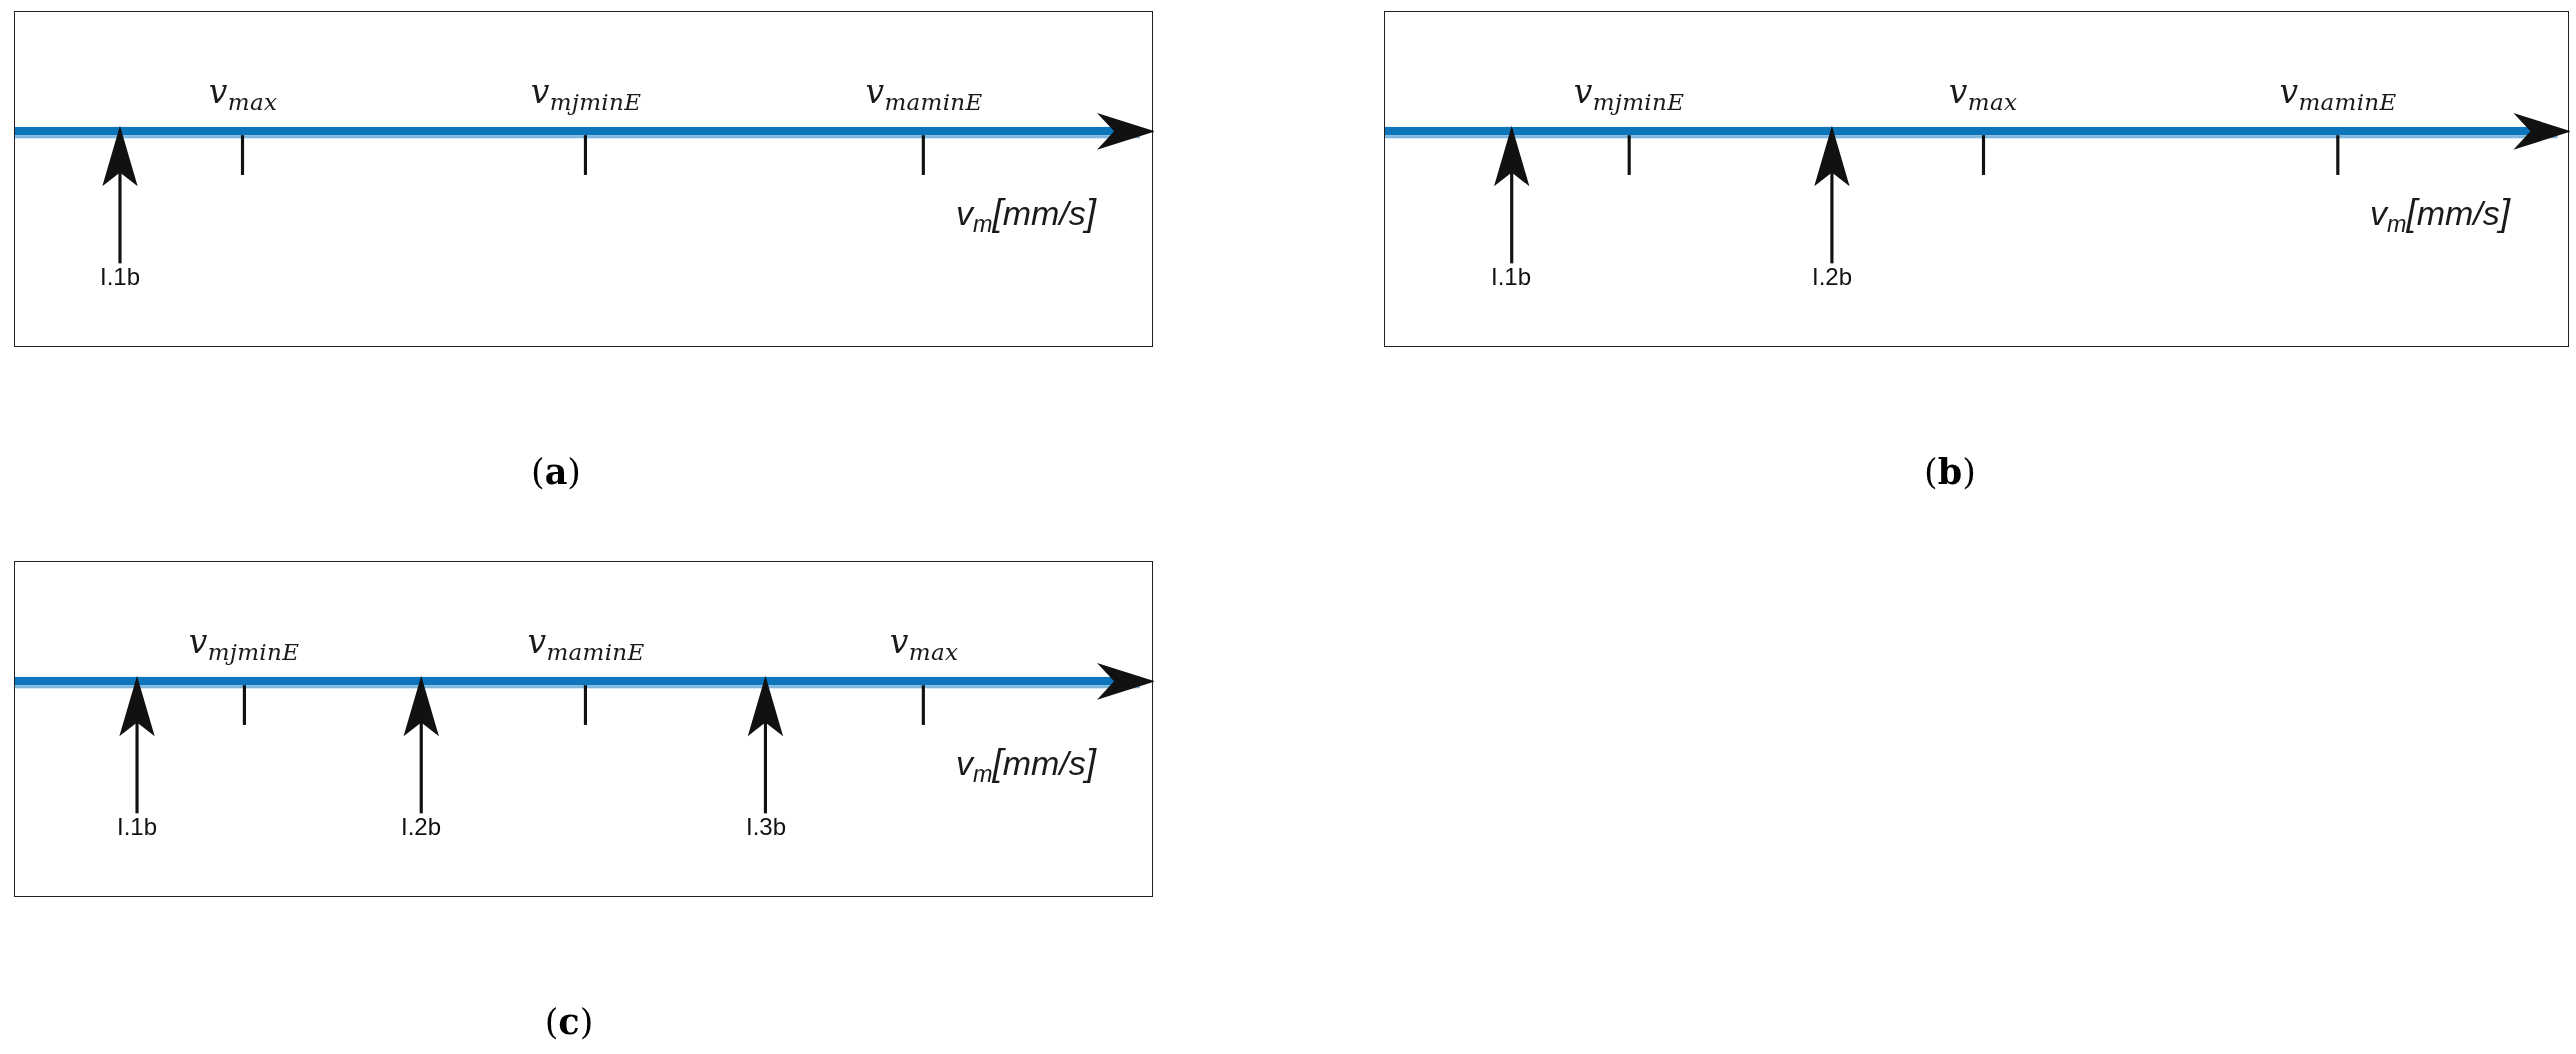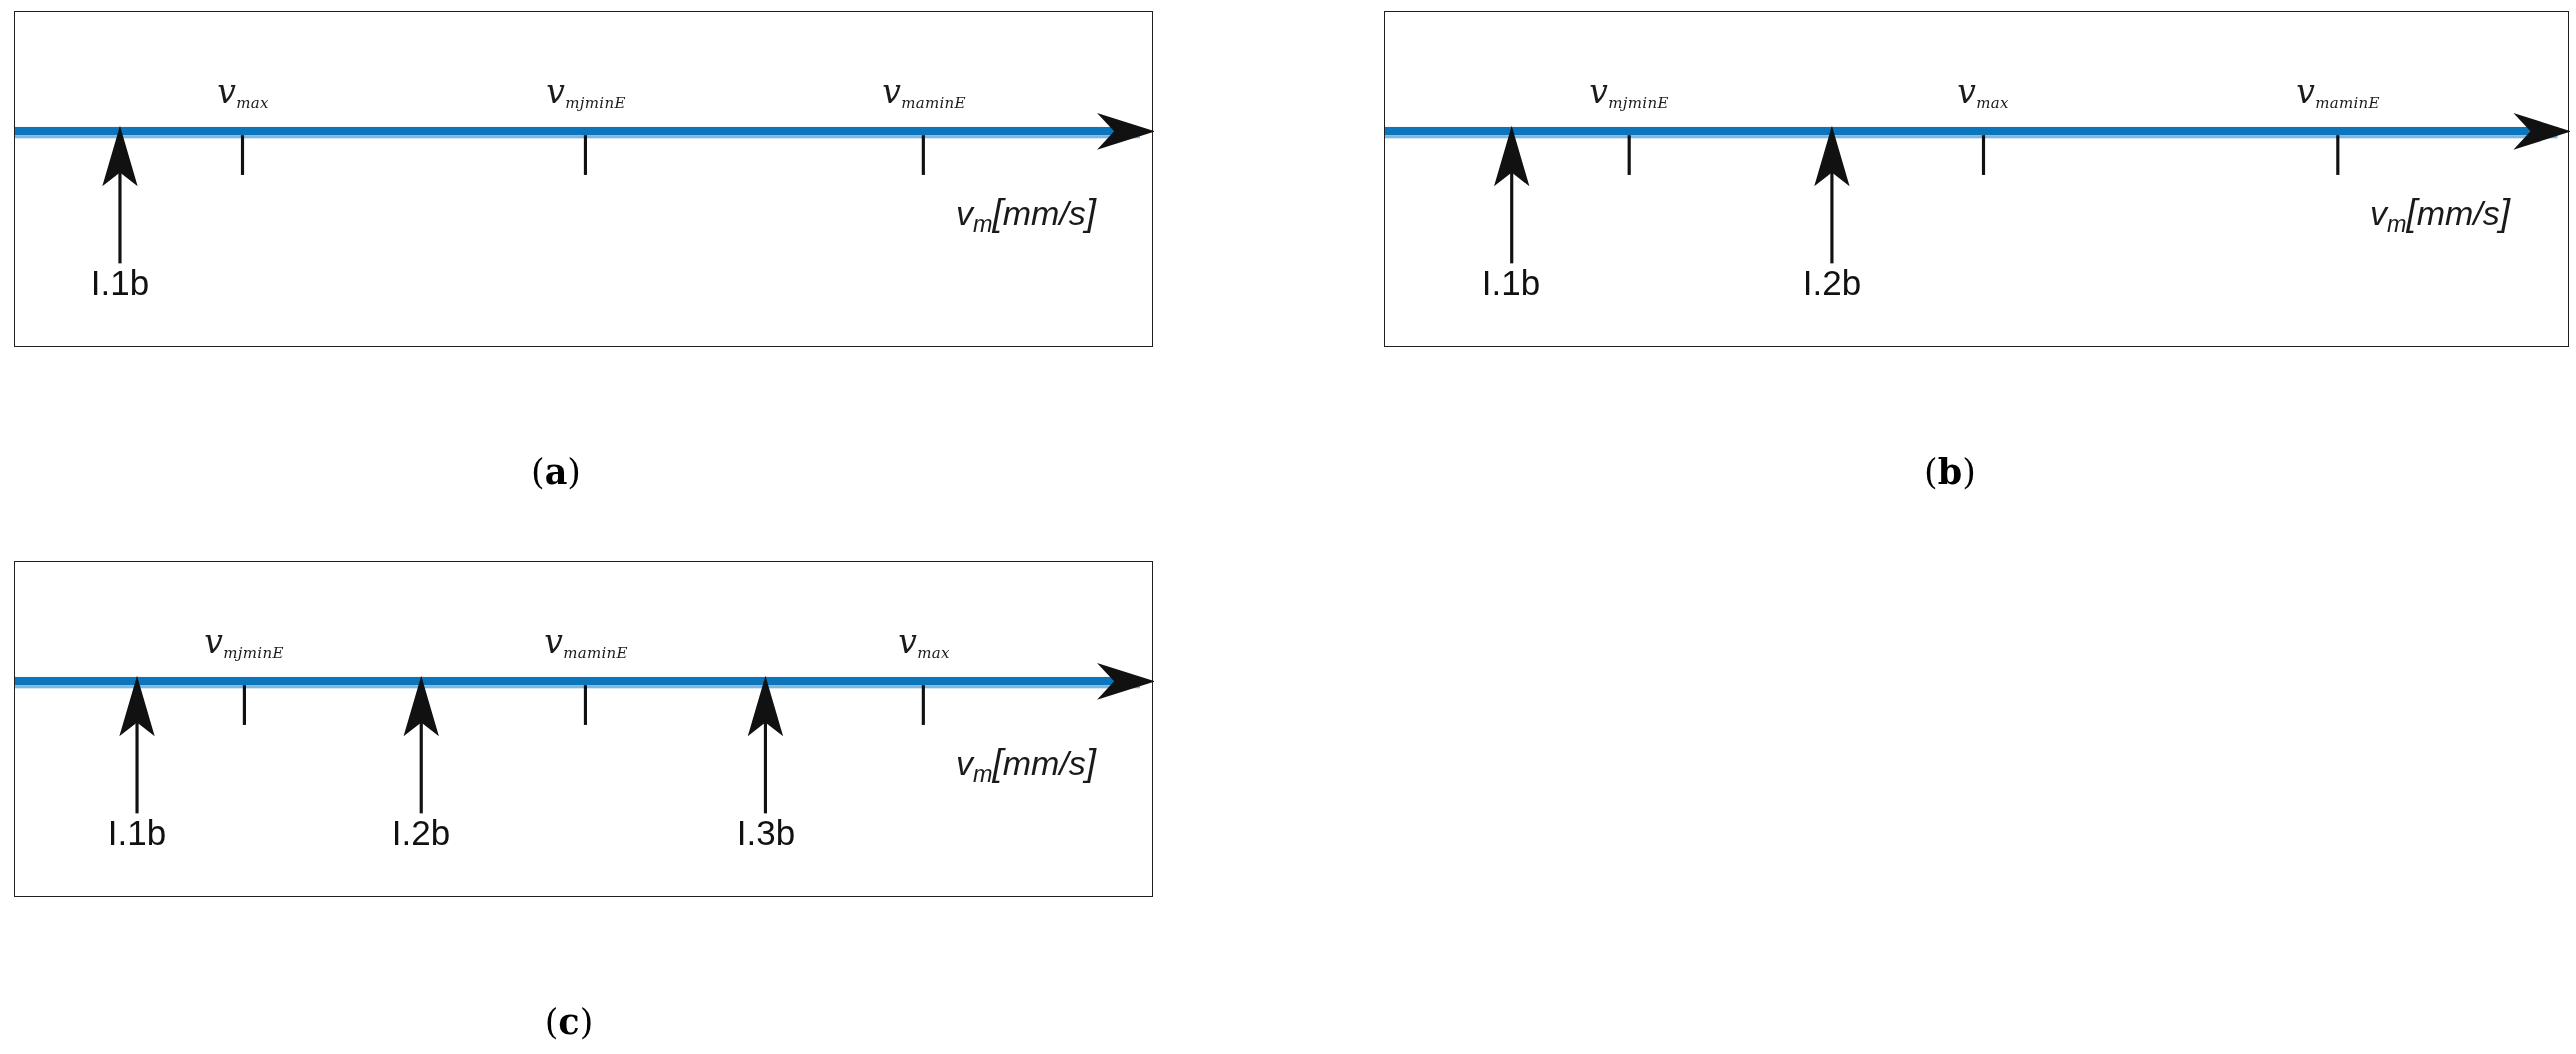--- a/index.html
+++ b/index.html
@@ -21,39 +21,39 @@
     position:absolute;
     font-family:"DejaVu Serif","Liberation Serif",serif;
     font-style:italic;
     color:#1a1a1a;
     white-space:nowrap;
     transform:translateX(-50%);
     line-height:1;
     letter-spacing:0.3px;
   }
   .mathlabel .base{font-size:33px;}
-  .mathlabel .sub{font-size:15px;vertical-align:-0.30em;letter-spacing:0.3px;}
+  .mathlabel .sub{font-size:23px;vertical-align:-0.30em;letter-spacing:0.3px;}
   .unitlabel{
     position:absolute;
     font-family:Liberation Sans, sans-serif;
     font-style:italic;
     color:#1a1a1a;
     white-space:nowrap;
     transform:translateX(-50%);
     line-height:1;
   }
   .unitlabel .base{font-size:34px;}
   .unitlabel .sub{font-size:23.4px;vertical-align:-0.30em;}
   .unitlabel .brk{font-size:37px;font-style:italic;}
   
   .tag{
     position:absolute;
     font-family:"Liberation Sans",sans-serif;
     font-style:normal;
-    font-size:35px;
+    font-size:24px;
     color:#111111;
     white-space:nowrap;
     transform:translateX(-50%);
     line-height:1;
   }
   .caption{
     position:absolute;
     font-family:"DejaVu Serif","Liberation Serif",serif;
     font-size:35px;
     color:#000000;

